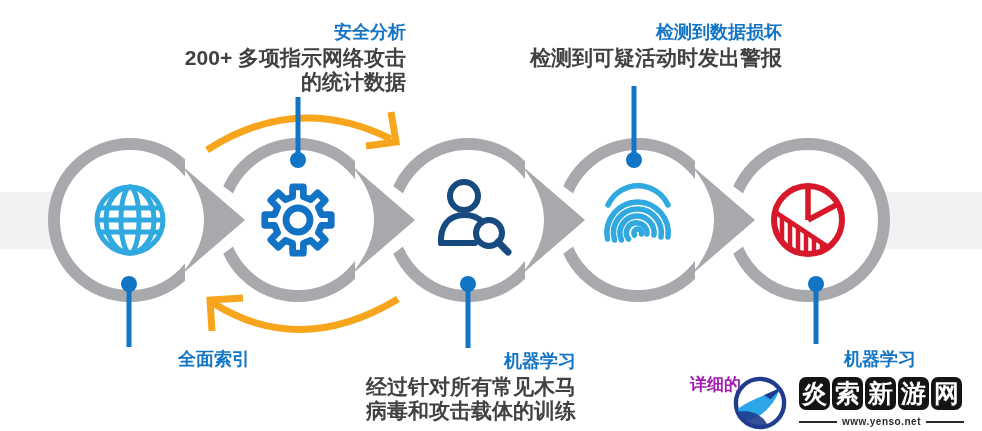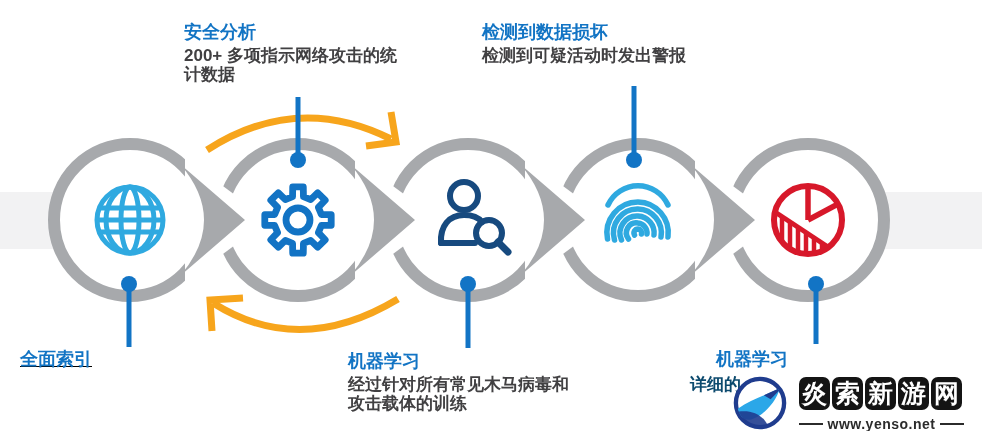--- a/index.html
+++ b/index.html
@@ -2,38 +2,38 @@
 <html><head>
 <meta charset="utf-8">
 <style>
   html,body{margin:0;padding:0;}
   body{background:#fff;}
   .stage{
     position:relative;width:982px;height:431px;background:#ffffff;overflow:hidden;
     font-family:"Liberation Sans","DejaVu Sans",sans-serif;
   }
   .flow-svg{position:absolute;left:0;top:0;}
-  .step-label{position:absolute;text-align:left;transform:translateX(-50%);}
+  .step-label{position:absolute;text-align:right;transform:translateX(-50%);}
   .step-title{font-size:18px;font-weight:bold;color:#1274C4;line-height:1.15;margin-bottom:3px;}
-  .step-desc{font-size:17px;font-weight:bold;color:#414042;line-height:1.16;}
-  .step-desc-free{position:absolute;font-size:17px;font-weight:bold;color:#0c4a6e;}
+  .step-desc{font-size:21px;font-weight:bold;color:#414042;line-height:1.16;}
+  .step-desc-free{position:absolute;font-size:17px;font-weight:bold;color:#a21caf;}
   
   .wm-logo{position:absolute;left:733px;top:375px;}
   .wm-name{position:absolute;left:799px;top:377px;display:flex;gap:2px;}
   .wm-char{
     width:31px;height:33px;background:#141414;color:#ffffff;border-radius:7px;
     display:flex;align-items:center;justify-content:center;
     font-size:25px;font-weight:bold;line-height:1;
   }
   .wm-url-row{
     position:absolute;left:799px;top:416px;width:165px;
     display:flex;align-items:center;justify-content:center;gap:5px;
   }
   .wm-line{flex:1;height:2px;background:#2b2b2b;}
-  .wm-url{font-size:14px;font-weight:bold;color:#2b2b2b;letter-spacing:.5px;white-space:nowrap;}
+  .wm-url{font-size:10px;font-weight:bold;color:#2b2b2b;letter-spacing:.5px;white-space:nowrap;}
 </style>
 </head>
 <body>
 
 <div class="stage">
 
   <svg class="flow-svg" width="982" height="431" viewBox="0 0 982 431">
 
     <rect x="0" y="192" width="58" height="57" fill="#F2F2F3"></rect>
     <rect x="884" y="192" width="98" height="57" fill="#F2F2F3"></rect>
@@ -121,21 +121,21 @@
       <circle cx="298" cy="160" r="8" stroke="none"></circle>
       <line x1="468" y1="284" x2="468" y2="348"></line>
       <circle cx="468" cy="284" r="8" stroke="none"></circle>
       <line x1="634" y1="86" x2="634" y2="160"></line>
       <circle cx="634" cy="160" r="8" stroke="none"></circle>
       <line x1="816" y1="284" x2="816" y2="344"></line>
       <circle cx="816" cy="284" r="8" stroke="none"></circle>
     </g>
   </svg>
 
-  <div class="step-label" style="left:135px;top:349px;width:230px;text-decoration:underline;">
+  <div class="step-label" style="left:135px;top:349px;width:230px;">
     <div class="step-title">全面索引</div>
   </div>
 
   <div class="step-label" style="left:295px;top:22px;width:222px;">
     <div class="step-title">安全分析</div>
     <div class="step-desc">200+ 多项指示网络攻击的统计数据</div>
   </div>
 
   <div class="step-label" style="left:462px;top:351px;width:228px;">
     <div class="step-title">机器学习</div>

